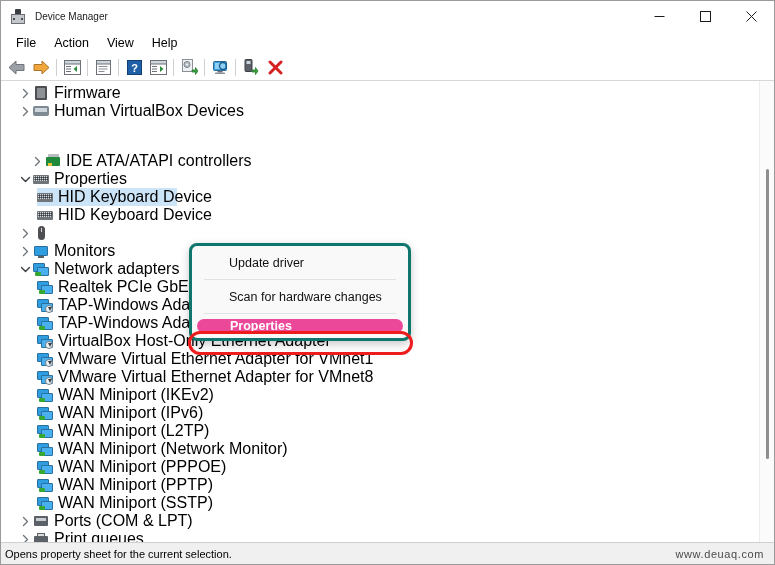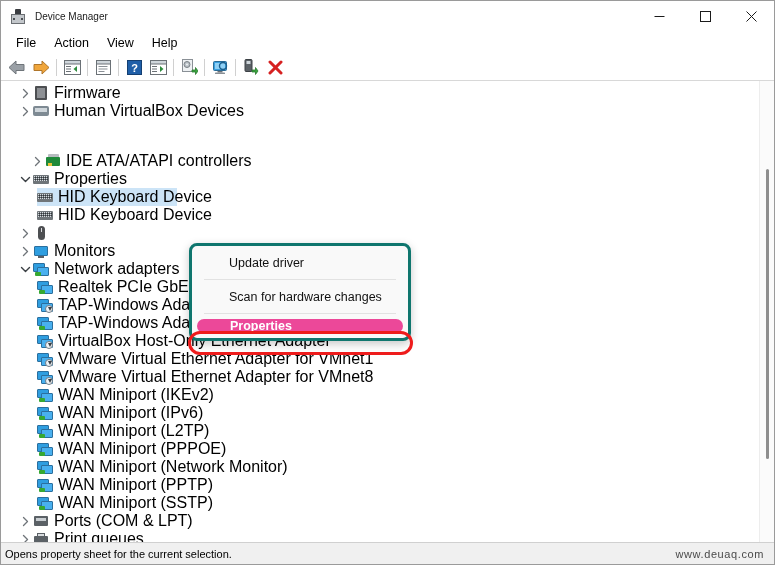--- a/index.html
+++ b/index.html
@@ -605,29 +605,29 @@
             <div class="ic-net-g"></div>
           </div>
           <span class="tlabel">WAN Miniport (L2TP)</span>
         </div>
         <div class="row indent-1">
           <div class="ticon">
             <div class="ic-net-b"></div>
             <div class="ic-net-f"></div>
             <div class="ic-net-g"></div>
           </div>
+          <span class="tlabel">WAN Miniport (Network Monitor)</span>
+        </div>
+        <div class="row indent-1">
+          <div class="ticon">
+            <div class="ic-net-b"></div>
+            <div class="ic-net-f"></div>
+            <div class="ic-net-g"></div>
+          </div>
           <span class="tlabel">WAN Miniport (PPPOE)</span>
-        </div>
-        <div class="row indent-1">
-          <div class="ticon">
-            <div class="ic-net-b"></div>
-            <div class="ic-net-f"></div>
-            <div class="ic-net-g"></div>
-          </div>
-          <span class="tlabel">WAN Miniport (Network Monitor)</span>
         </div>
         <div class="row indent-1">
           <div class="ticon">
             <div class="ic-net-b"></div>
             <div class="ic-net-f"></div>
             <div class="ic-net-g"></div>
           </div>
           <span class="tlabel">WAN Miniport (PPTP)</span>
         </div>
         <div class="row indent-1">

